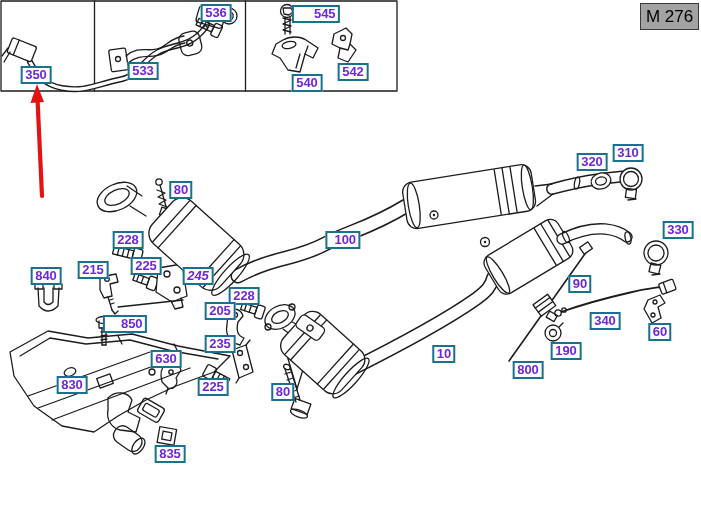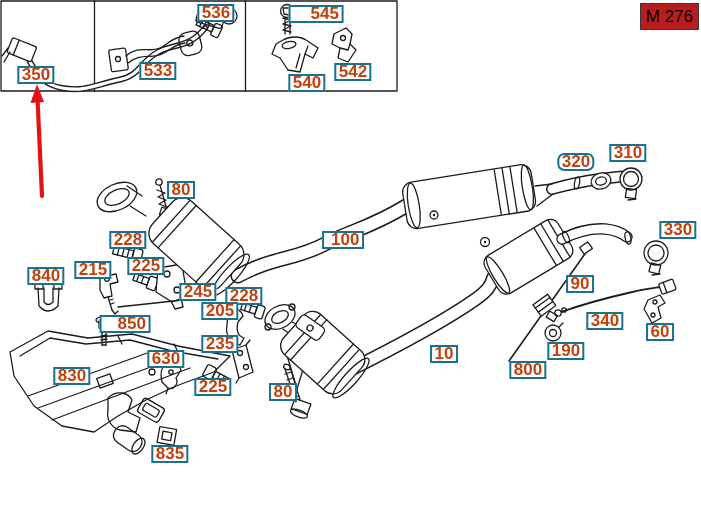--- a/index.html
+++ b/index.html
@@ -12,31 +12,31 @@
     position:relative;width:701px;height:529px;background:#fff;overflow:hidden;
     font-family:"Liberation Sans", sans-serif;
   }
   #art{position:absolute;left:0;top:0;z-index:1;}
   #label-layer{position:absolute;left:0;top:0;width:701px;height:529px;z-index:3;pointer-events:none;}
   .part-label{
     position:absolute;
     transform:translate(-50%,-50%);
     border:2.5px solid var(--label-border);
     background:#fff;
-    color:#c2410c;
+    color:#6d28d9;
     font-weight:bold;
-    font-size:17px;
+    font-size:13px;
     line-height:14px;
     padding:0 2.5px;
     white-space:nowrap;
     pointer-events:auto;
   }
   .engine-code-box{
     position:absolute;left:640px;top:3px;width:57px;height:25px;z-index:3;
-    border:1.5px solid #3a3a3a;background:#b91c1c;color:#000;
+    border:1.5px solid #3a3a3a;background:#a3a3a3;color:#000;
     font-size:17px;line-height:25px;text-align:center;
   }
   svg *{vector-effect:none;}
 </style>
 </head>
 <body>
 
 <div id="stage">
 
   <svg id="art" width="701" height="529" viewBox="0 0 701 529" fill="none" stroke="#1c1c1c" stroke-width="1.3" stroke-linecap="round" stroke-linejoin="round">
@@ -347,42 +347,42 @@
     </g>
   </svg>
 
   <div class="engine-code-box">
     <span>M 276</span>
   </div>
 
   <div id="label-layer">
       <div class="part-label" style="left: 36px; top: 75px;">350</div>
       <div class="part-label" style="left: 216px; top: 13px;">536</div>
-      <div class="part-label" style="left: 158px; top: 71px;">533</div>
+      <div class="part-label" style="left: 143px; top: 71px;">533</div>
       <div class="part-label" style="left: 316px; top: 14px; padding-left: 20px;">545</div>
       <div class="part-label" style="left: 307px; top: 83px;">540</div>
       <div class="part-label" style="left: 353px; top: 72px;">542</div>
       <div class="part-label" style="left: 181px; top: 190px;">80</div>
       <div class="part-label" style="left: 128px; top: 240px;">228</div>
       <div class="part-label" style="left: 146px; top: 266px;">225</div>
       <div class="part-label" style="left: 93px; top: 270px;">215</div>
-      <div class="part-label" style="left: 198px; top: 292px;">245</div>
+      <div class="part-label" style="left: 198px; top: 276px; font-style: italic;">245</div>
       <div class="part-label" style="left: 244px; top: 296px;">228</div>
       <div class="part-label" style="left: 220px; top: 311px;">205</div>
       <div class="part-label" style="left: 220px; top: 344px;">235</div>
       <div class="part-label" style="left: 213px; top: 387px;">225</div>
       <div class="part-label" style="left: 46px; top: 276px;">840</div>
       <div class="part-label" style="left: 125px; top: 324px; padding-left: 16px;">850</div>
-      <div class="part-label" style="left: 72px; top: 376px;">830</div>
+      <div class="part-label" style="left: 72px; top: 385px;">830</div>
       <div class="part-label" style="left: 166px; top: 359px;">630</div>
       <div class="part-label" style="left: 170px; top: 454px;">835</div>
       <div class="part-label" style="left: 283px; top: 392px;">80</div>
       <div class="part-label" style="left: 343px; top: 240px; padding-left: 7px;">100</div>
       <div class="part-label" style="left: 444px; top: 354px;">10</div>
-      <div class="part-label" style="left: 576px; top: 162px; border-radius: 7px;">320</div>
+      <div class="part-label" style="left: 592px; top: 162px;">320</div>
       <div class="part-label" style="left: 628px; top: 153px;">310</div>
       <div class="part-label" style="left: 678px; top: 230px; text-align: right;">330</div>
       <div class="part-label" style="left: 580px; top: 284px;">90</div>
       <div class="part-label" style="left: 605px; top: 321px;">340</div>
       <div class="part-label" style="left: 660px; top: 332px;">60</div>
       <div class="part-label" style="left: 566px; top: 351px;">190</div>
       <div class="part-label" style="left: 528px; top: 370px;">800</div>
     </div>
 </div>
 

